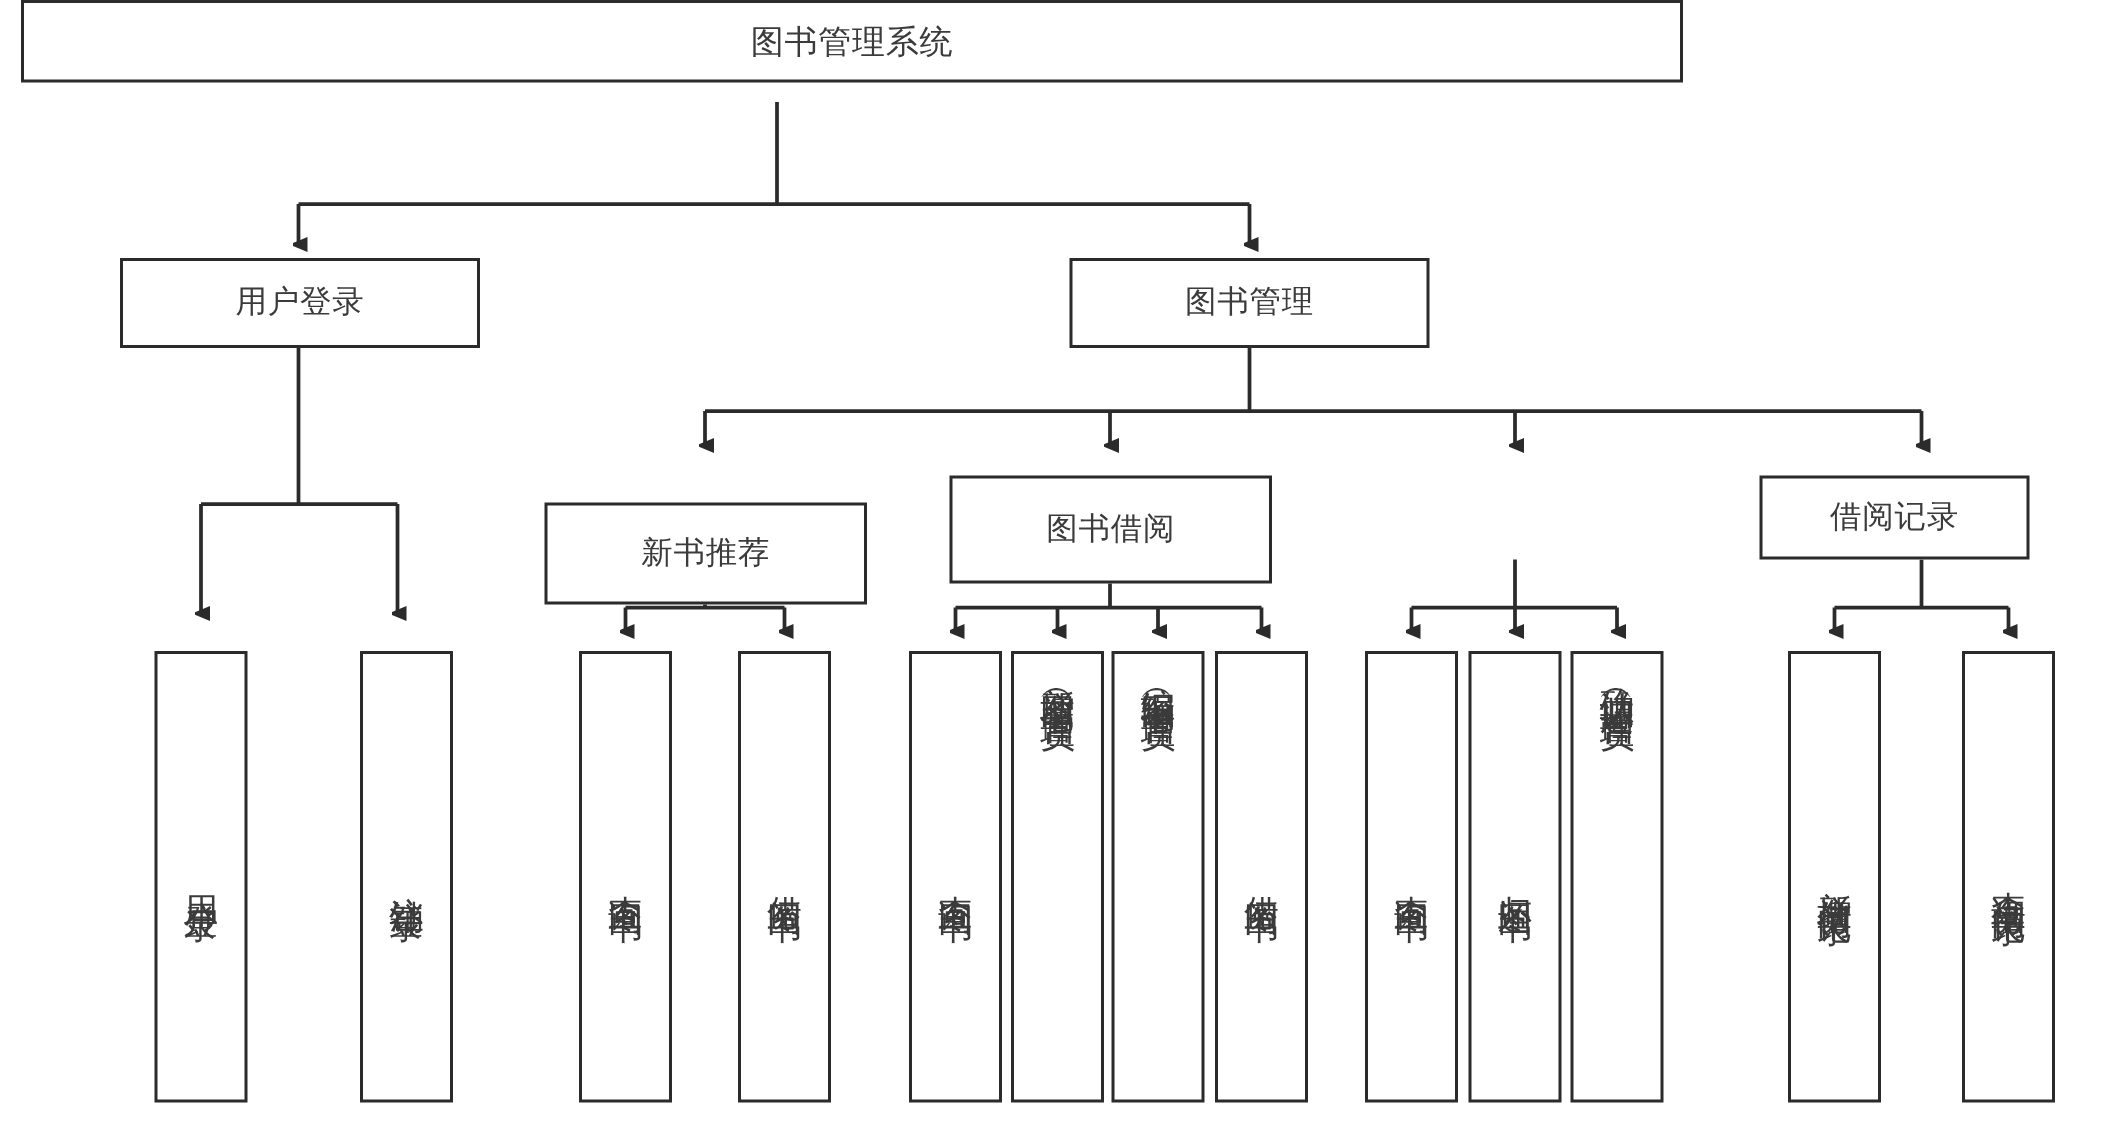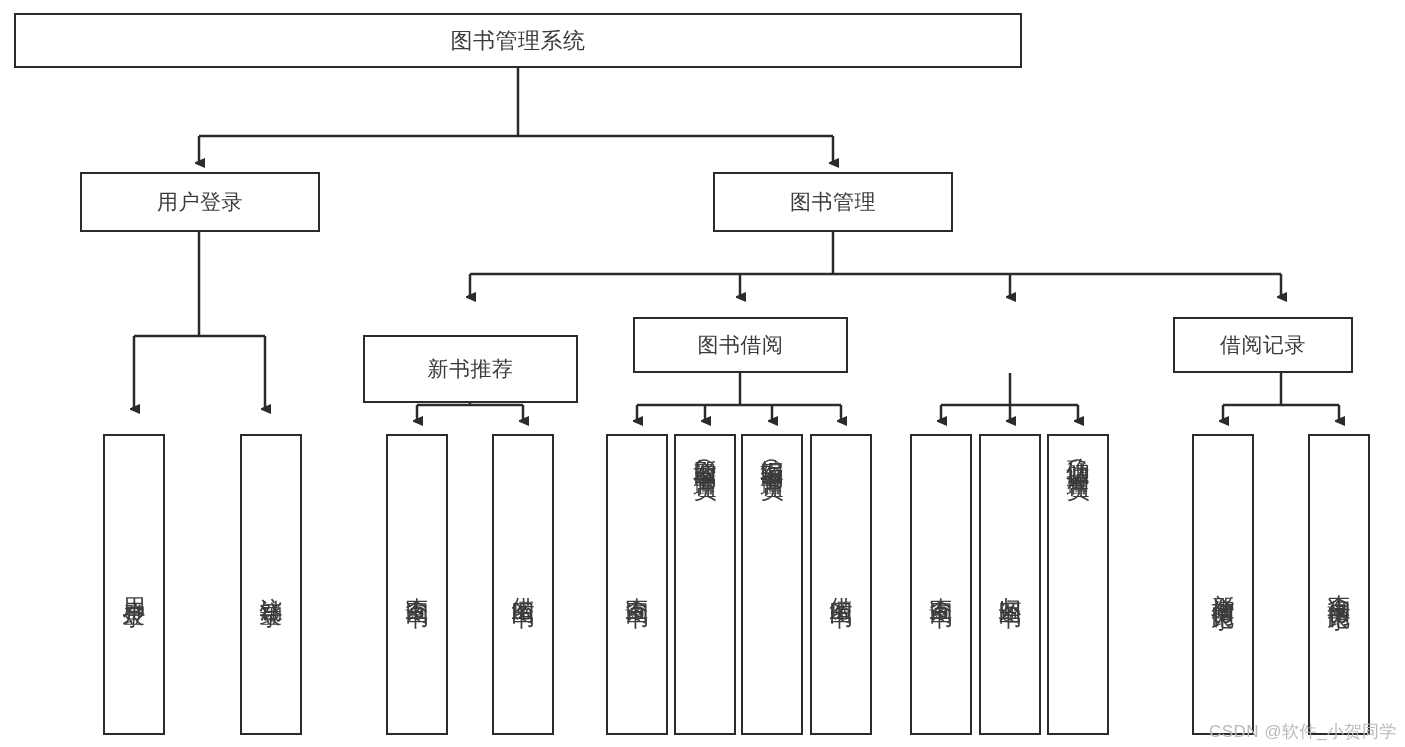--- a/index.html
+++ b/index.html
@@ -111,35 +111,35 @@
       <path d="M1010,405 L1010,421" marker-end="url(#arrow)"></path>
       <path d="M1078,405 L1078,421" marker-end="url(#arrow)"></path>
 
       <path d="M1281,373 L1281,405"></path>
       <path d="M1223,405 L1339,405"></path>
       <path d="M1223,405 L1223,421" marker-end="url(#arrow)"></path>
       <path d="M1339,405 L1339,421" marker-end="url(#arrow)"></path>
     </g>
   </svg>
 
-  <div class="node root" style="left:14px;top:13px;width:1008px;height:55px;">
+  <div class="node root" style="left:14px;top:0;width:1108px;height:55px;">
     <span class="lbl">图书管理系统</span>
   </div>
 
   <div class="node lvl2" style="left:80px;top:172px;width:240px;height:60px;">
     <span class="lbl">用户登录</span>
   </div>
   <div class="node lvl2" style="left:713px;top:172px;width:240px;height:60px;text-align:right;">
     <span class="lbl">图书管理</span>
   </div>
 
   <div class="node lvl3" style="left:363px;top:317px;width:215px;height:68px;margin-top:18px;">
     <span class="lbl">新书推荐</span>
   </div>
-  <div class="node lvl3" style="left:633px;top:317px;width:215px;height:56px;">
+  <div class="node lvl3" style="left:633px;top:317px;width:215px;height:72px;">
     <span class="lbl">图书借阅</span>
   </div>
   <div class="node lvl3" style="left:1173px;top:317px;width:180px;height:56px;">
     <span class="lbl">借阅记录</span>
   </div>
 
   <div class="node leaf midalign" style="left:103px;top:434px;width:62px;height:301px;">
     <span class="lbl">用户登录</span>
   </div>
   <div class="node leaf midalign" style="left:240px;top:434px;width:62px;height:301px;">
@@ -176,15 +176,14 @@
     <span class="lbl">确认归还（管理员）</span>
   </div>
 
   <div class="node leaf midalign" style="left:1192px;top:434px;width:62px;height:301px;">
     <span class="lbl">新增借阅记录</span>
   </div>
   <div class="node leaf midalign" style="left:1308px;top:434px;width:62px;height:301px;">
     <span class="lbl">查询借阅记录</span>
   </div>
 
-  <div class="watermark">CSDN @软件_小贺同学</div>
 
 </div>
 
 </body></html>

